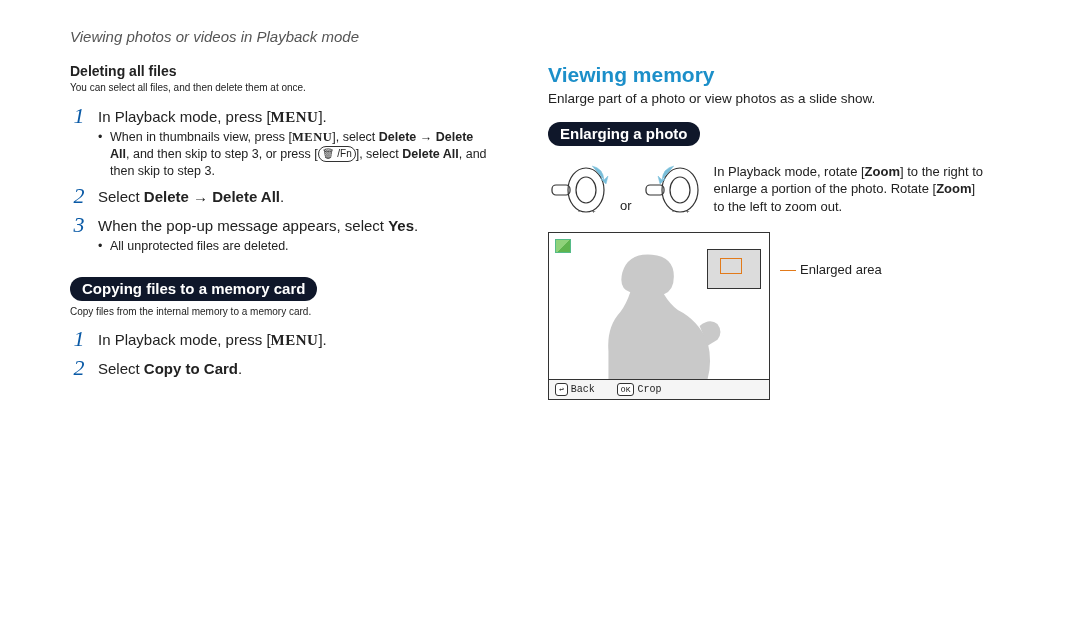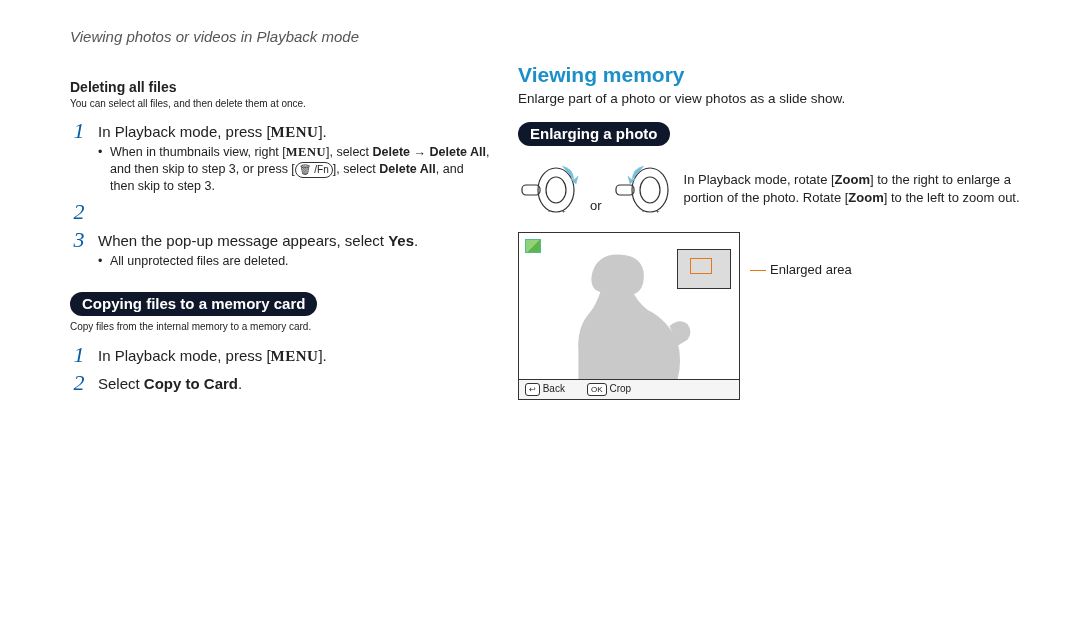--- a/index.html
+++ b/index.html
@@ -1,40 +1,40 @@
 <!DOCTYPE html>
 <html><head>
 <meta charset="utf-8">
 <style>
   * { box-sizing: border-box; margin: 0; padding: 0; }
   html, body { width: 1080px; height: 630px; background: #fff; font-family: "Segoe UI", "Helvetica Neue", Arial, sans-serif; color: #222; }
-  .page { width: 1080px; height: 493px; padding: 28px 38px 20px 70px; position: relative; }
+  .page { width: 1080px; height: 493px; padding: 28px 96px 20px 70px; position: relative; }
   .page-header { font-style: italic; color: #555; font-size: 15px; margin-bottom: 18px; }
-  .cols { display: flex; gap: 28px; align-items: flex-end; }
+  .cols { display: flex; gap: 58px; }
   .col-left { flex: 0 0 420px; }
   .col-right { flex: 1; }
   .sub-head { font-weight: 700; font-size: 14px; margin-bottom: 2px; }
   .body-text { font-size: 10px; line-height: 1.35; }
   .steps { list-style: none; margin-top: 10px; }
   .steps > li { display: flex; gap: 10px; margin-bottom: 6px; }
   .step-num { font-family: Georgia, "Times New Roman", serif; font-style: italic; color: #0a5aa6; font-size: 22px; line-height: 1; width: 18px; text-align: center; flex-shrink: 0; }
   .step-body { font-size: 15px; line-height: 1.35; padding-top: 2px; }
   .step-detail { font-size: 12.5px; line-height: 1.35; margin-top: 2px; padding-left: 12px; position: relative; }
   .step-detail::before { content: "•"; position: absolute; left: 0; top: 0; }
   .menu-label { font-family: Liberation Serif, serif; font-weight: 700; letter-spacing: 0.5px; }
   .pill { display: inline-block; background: #0f172a; color: #fff; border-radius: 12px; padding: 3px 12px 4px; font-weight: 700; font-size: 15px; margin-top: 16px; margin-bottom: 4px; }
   .section-title { color: #1c8fc9; font-weight: 700; font-size: 21px; margin-bottom: 4px; }
   .right-body { font-size: 13.5px; }
   .zoom-row { display: flex; align-items: center; gap: 10px; margin-top: 10px; }
   .dial-wrap { position: relative; width: 62px; height: 58px; }
   .dial-svg { width: 62px; height: 58px; }
   .or-label { font-size: 13px; margin-top: 33px; }
   .zoom-instr { font-size: 13px; line-height: 1.35; flex: 1; }
   .preview-area { display: flex; align-items: flex-start; gap: 10px; margin-top: 14px; }
-  .screen { width: 222px; height: 168px; border: 1px solid #333; position: relative; background: #fff; }
+  .screen { width: 222px; height: 168px; border: 1px solid #333; position: relative; background: #fff; font-family: Liberation Mono, monospace; }
   .thumb-icon { position: absolute; top: 6px; left: 6px; width: 16px; height: 14px; border: 1px solid #5b8; background: linear-gradient(135deg,#8fd27a 0 50%,#5fb44e 50% 100%); }
   .silhouette-svg { position: absolute; left: 0; top: 0; width: 100%; height: 100%; }
   .inset { position: absolute; right: 8px; top: 16px; width: 54px; height: 40px; border: 1px solid #333; background: #dcdcdc; }
   .inset-inner { position: absolute; left: 12px; top: 8px; width: 22px; height: 16px; border: 1px solid #e27a1a; }
   .enlarged-label { font-size: 13px; margin-top: 30px; }
   .lbl-line { display: inline-block; width: 16px; border-top: 1px solid #e27a1a; vertical-align: middle; margin-right: 4px; }
   .screen-footer { position: absolute; left: 0; right: 0; bottom: 0; height: 20px; background: #f5f5f5; border-top: 1px solid #333; display: flex; align-items: center; gap: 22px; padding: 0 6px; font-size: 10px; color: #222; }
   .key-icon { display: inline-block; border: 1px solid #333; border-radius: 3px; padding: 0 3px; font-size: 8px; line-height: 11px; vertical-align: middle; margin-right: 3px; background: #fff; }
   .footer { position: absolute; bottom: 18px; left: 0; width: 1080px; text-align: center; font-size: 12px; color: #333; }
   .footer-page { font-weight: 700; }
@@ -53,26 +53,29 @@
 
       <div class="sub-head">Deleting all files</div>
       <div class="body-text">You can select all files, and then delete them at once.</div>
 
       <ol class="steps">
         <li>
           <div class="step-num">1</div>
           <div class="step-body">
             <span>In Playback mode, press [</span><span class="menu-label">MENU</span><span>].</span>
             <div class="step-detail">
-              <span>When in thumbnails view, right [</span><span class="menu-label">MENU</span><span>], select </span><b>Delete</b><span> → </span><b>Delete All</b><span>, and then skip to step 3, or press [</span><span class="trash-fn">🗑 /Fn</span><span>], select </span><b>Delete All</b><span>, and then skip to step 3.</span>
+              <span>When in thumbnails view, press [</span><span class="menu-label">MENU</span><span>], select </span><b>Delete</b><span> → </span><b>Delete All</b><span>, and then skip to step 3, or press [</span><span class="trash-fn">🗑 /Fn</span><span>], select </span><b>Delete All</b><span>, and then skip to step 3.</span>
             </div>
           </div>
         </li>
         <li>
           <div class="step-num">2</div>
+          <div class="step-body">
+            <span>Select </span><b>Delete</b><span> → </span><b>Delete All</b><span>.</span>
+          </div>
         </li>
         <li>
           <div class="step-num">3</div>
           <div class="step-body">
             <span>When the pop-up message appears, select </span><b>Yes</b><span>.</span>
             <div class="step-detail">All unprotected files are deleted.</div>
           </div>
         </li>
       </ol>
 

